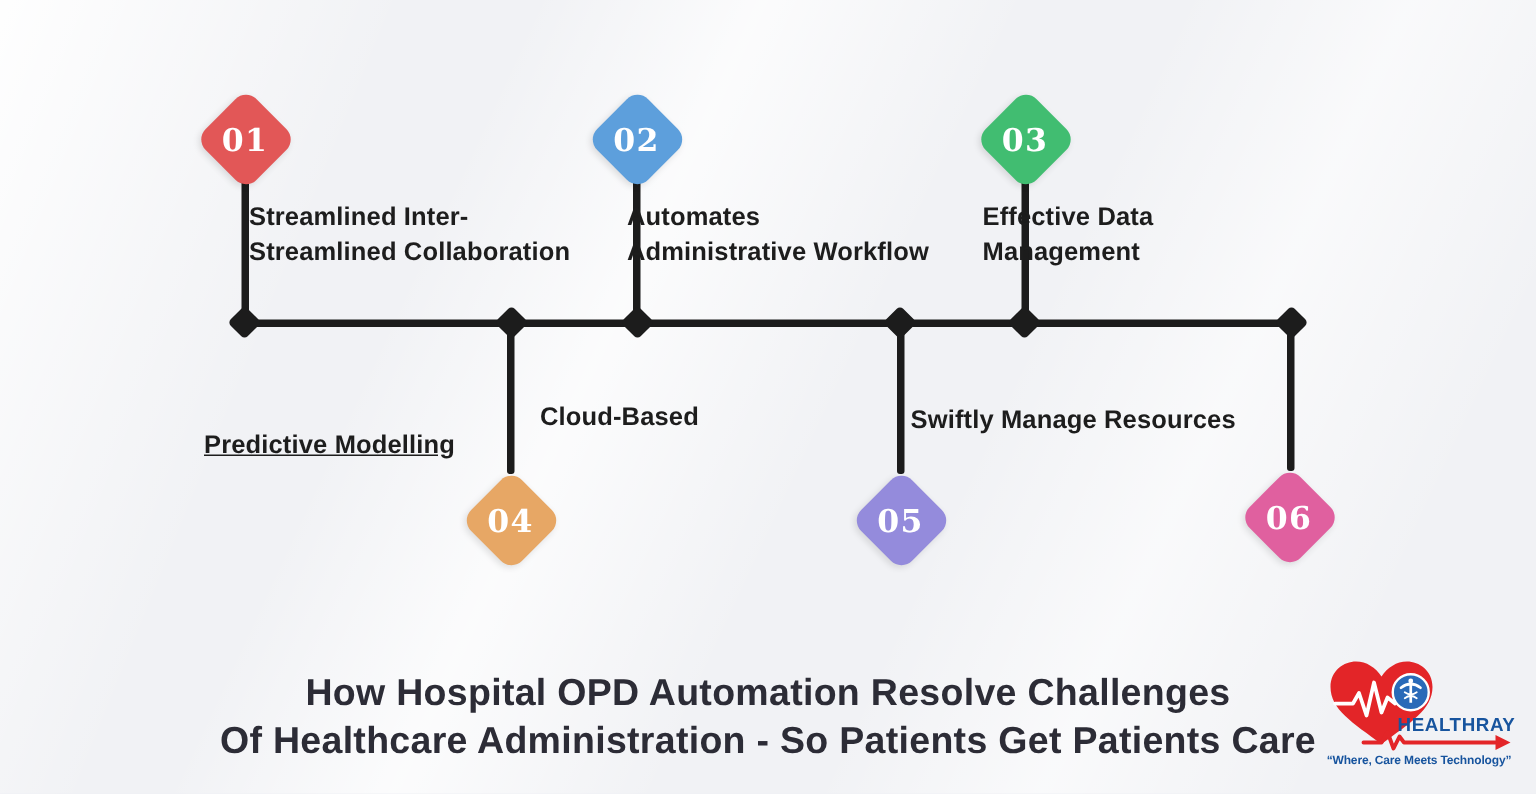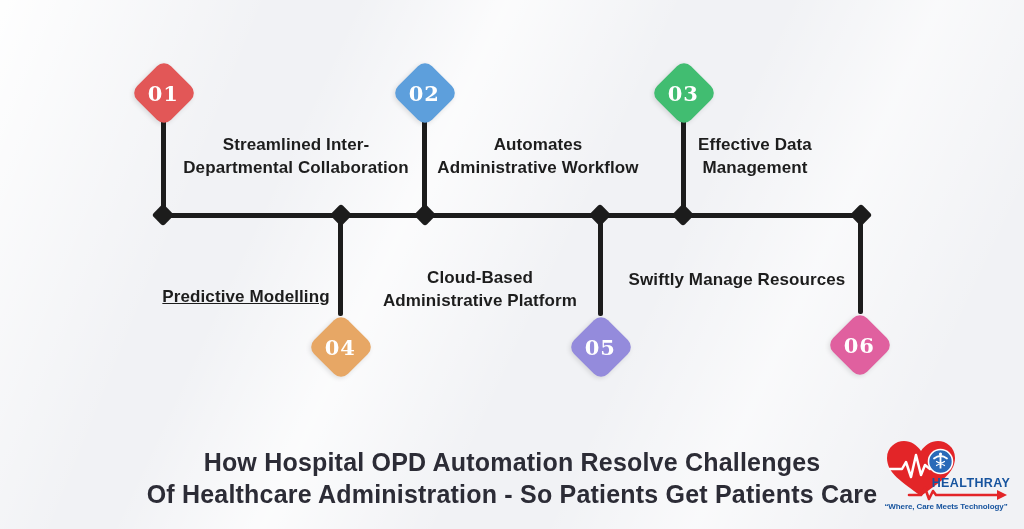--- a/index.html
+++ b/index.html
@@ -36,21 +36,21 @@
     box-shadow:0 2px 5px rgba(0,0,0,0.12);
   }
   .d-1{left:140px;top:69px}.d-2{left:401px;top:69px}.d-3{left:660px;top:69px}
   .d-4{left:317px;top:323px}.d-5{left:577px;top:323px}.d-6{left:836px;top:321px}
   .num{
     transform:rotate(-45deg);
     font-family:"DejaVu Serif",serif;font-weight:700;
     font-size:21px;color:#ffffff;letter-spacing:1px;
   }
   
-  .label{position:absolute;text-align:center;font-weight:700;font-size:17px;line-height:23px;letter-spacing:0.1px;}
+  .label{position:absolute;text-align:left;font-weight:700;font-size:17px;line-height:23px;letter-spacing:0.1px;}
   .ln{display:block;}
   .lab-1{left:166px;top:133px;width:260px;}
   .lab-2{left:418px;top:133px;width:240px;}
   .lab-3{left:655px;top:133px;width:200px;}
   .lab-4{left:136px;top:285px;width:220px;}
   .lab-5{left:360px;top:266px;width:240px;}
   .lab-6{left:607px;top:268px;width:260px;}
   
   .title{
     position:absolute;left:0;right:0;top:446px;text-align:center;
@@ -95,36 +95,35 @@
   </div>
   <div class="diamond d-5" style="background-color: rgb(148, 139, 220);">
     <span class="num">05</span>
   </div>
   <div class="diamond d-6" style="background-color: rgb(224, 96, 159);">
     <span class="num">06</span>
   </div>
 
   <div class="label lab-1" style="color: rgb(29, 29, 29);">
     <span class="ln">Streamlined Inter-</span>
-    <span class="ln">Departmental Collaboration</span>
+    <span class="ln">Streamlined Collaboration</span>
   </div>
   <div class="label lab-3" style="color: rgb(29, 29, 29);">
     <span class="ln">Effective Data</span>
     <span class="ln">Management</span>
   </div>
   <div class="label lab-2" style="color: rgb(29, 29, 29);">
     <span class="ln">Automates</span>
     <span class="ln">Administrative Workflow</span>
   </div>
   <div class="label lab-4" style="color: rgb(29, 29, 29); text-decoration: underline;">
     <span class="ln">Predictive Modelling</span>
   </div>
   <div class="label lab-5" style="color: rgb(29, 29, 29);">
     <span class="ln">Cloud-Based</span>
-    <span class="ln">Administrative Platform</span>
   </div>
   <div class="label lab-6" style="color: rgb(29, 29, 29);">
     <span class="ln">Swiftly Manage Resources</span>
   </div>
 
   <div class="title" style="color: rgb(44, 44, 54);">
     <span>How Hospital OPD Automation Resolve Challenges</span>
     <span>Of Healthcare Administration - So Patients Get Patients Care</span>
   </div>
 

